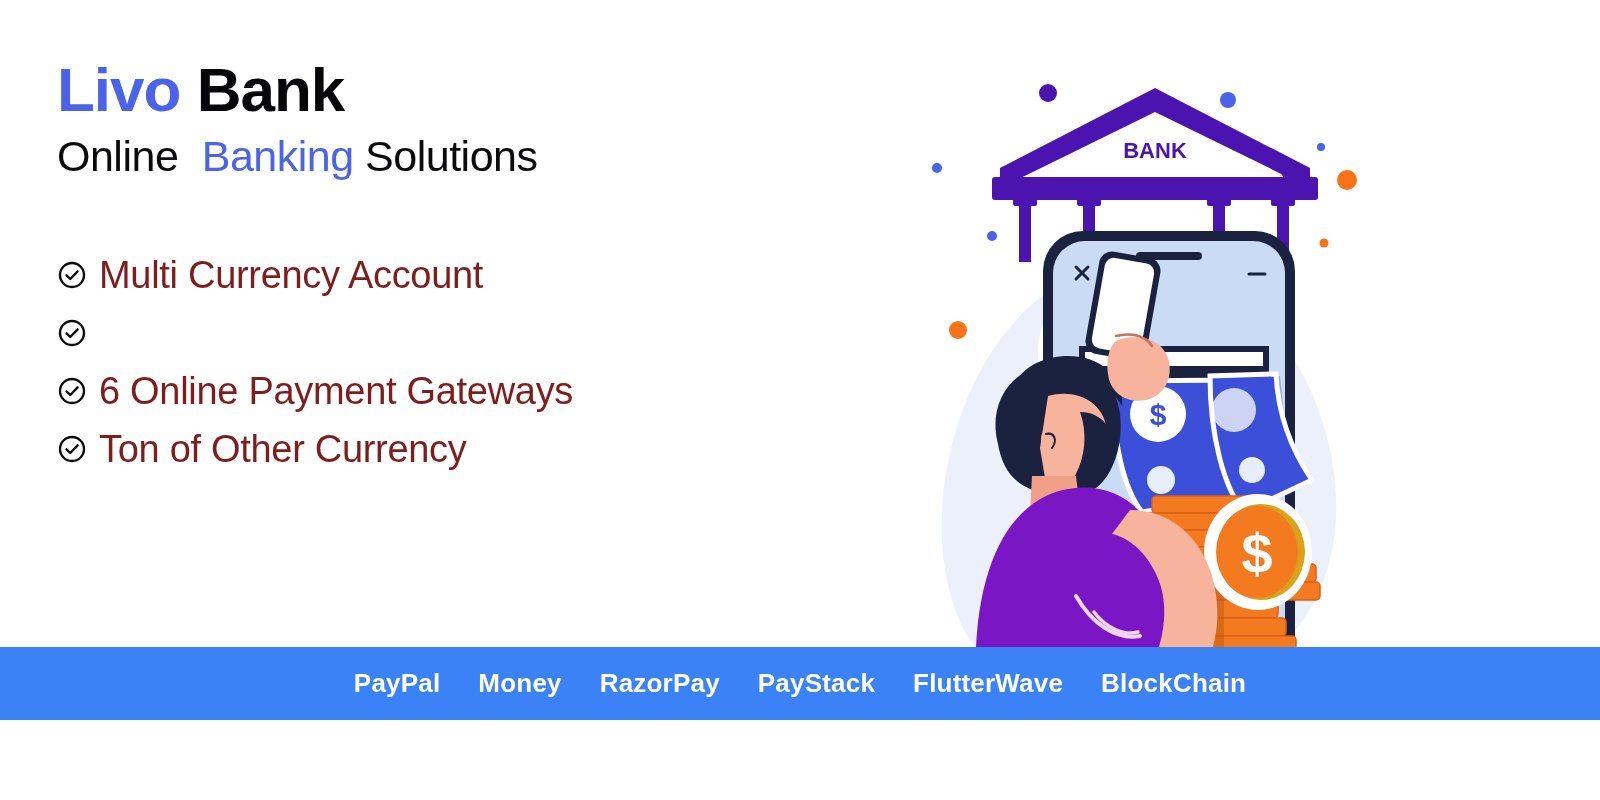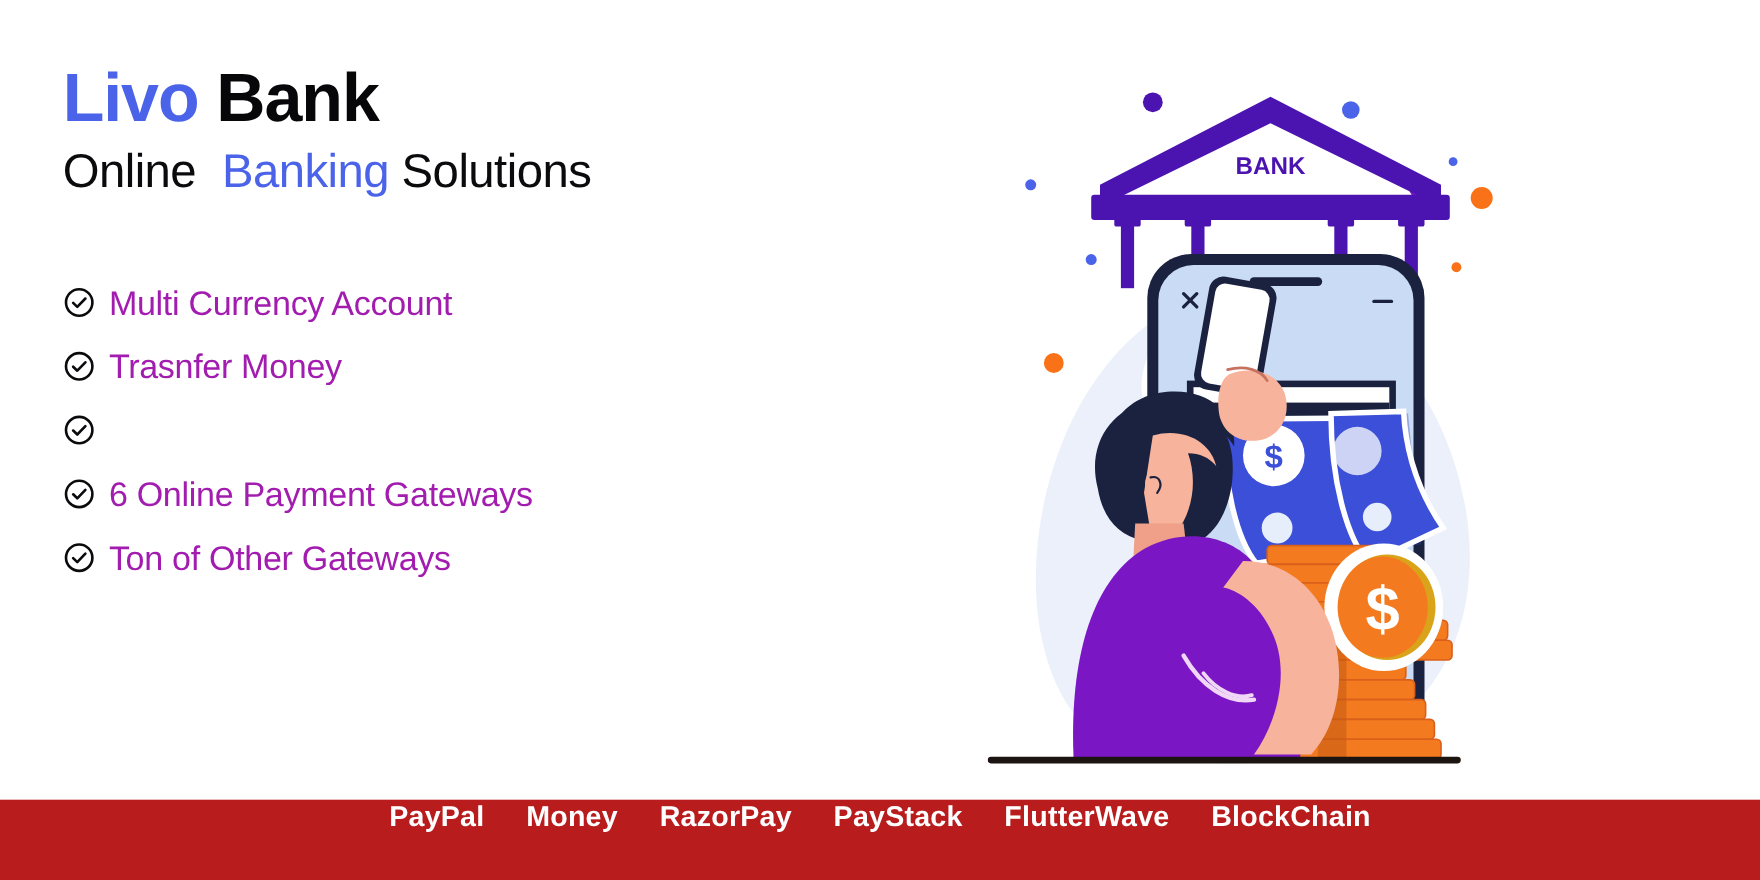--- a/index.html
+++ b/index.html
@@ -3,42 +3,42 @@
 <meta charset="utf-8">
 <style>
   * { margin:0; padding:0; box-sizing:border-box; }
   html, body { width:1600px; height:800px; }
   body {
     font-family:"Liberation Sans", sans-serif;
     background:#ffffff;
     overflow:hidden;
     position:relative;
   }
-  .page { position:relative; width:1600px; height:800px; background:#fff;border-radius:16px; }
+  .page { position:relative; width:1600px; height:720px; background:#fff;border-radius:16px; }
 
   
   .left-col { position:absolute; left:57px; top:55px; width:720px; }
 
   .brand { font-size:62px; font-weight:700; line-height:1.12; letter-spacing:-1px; white-space:nowrap; }
   .brand .brand-accent { color:#4A63E8; }
   .brand .brand-dark { color:#07070A; }
 
   .tagline { font-size:43px; font-weight:400; line-height:1.25; letter-spacing:-0.5px; margin-top:6px; white-space:nowrap; }
   .tagline .tag-dark { color:#0B0B0E; }
   .tagline .tag-accent { color:#4A63E8;margin-left:12px; }
 
   .feature-list { margin-top:62px; }
   .feature-item { display:flex; align-items:center; gap:12px; height:58px; }
   .check-icon { width:30px; height:30px; flex:0 0 30px; display:block; }
-  .feature-label { font-size:31px; color:#a21caf; font-weight:400; letter-spacing:-0.3px; line-height:1; }
+  .feature-label { font-size:38px; color:#7f1d1d; font-weight:400; letter-spacing:-0.3px; line-height:1; }
 
   
   .footer-bar {
     position:absolute; left:0; bottom:0; width:1600px; height:73px;
-    background:#b91c1c; display:flex; align-items:flex-start; justify-content:center; gap:38px;
+    background:#3b82f6; display:flex; align-items:center; justify-content:center; gap:38px;
   }
   .footer-item { color:#ffffff; font-size:26px; font-weight:700; letter-spacing:0.2px; white-space:nowrap; }
 
   
   .illustration { position:absolute; left:880px; top:40px; width:600px; height:670px; }
   .illustration svg { display:block; }
 </style>
 </head>
 <body>
 
@@ -57,27 +57,20 @@
     <div class="feature-list">
 
       <div class="feature-item">
         <svg class="check-icon" viewBox="0 0 24 24">
           <circle cx="12" cy="12" r="9.6" fill="none" stroke="#0B0B0E" stroke-width="1.9"></circle>
           <path d="M7.6 12.3 L10.6 15.2 L16.5 9.1" fill="none" stroke="#0B0B0E" stroke-width="1.9" stroke-linecap="round" stroke-linejoin="round"></path>
         </svg>
         <span class="feature-label">Multi Currency Account</span>
       </div>
 
-      <div class="feature-item">
-        <svg class="check-icon" viewBox="0 0 24 24">
-          <circle cx="12" cy="12" r="9.6" fill="none" stroke="#0B0B0E" stroke-width="1.9"></circle>
-          <path d="M7.6 12.3 L10.6 15.2 L16.5 9.1" fill="none" stroke="#0B0B0E" stroke-width="1.9" stroke-linecap="round" stroke-linejoin="round"></path>
-        </svg>
-        <span class="feature-label">Trasnfer Money</span>
-      </div>
 
       <div class="feature-item">
         <svg class="check-icon" viewBox="0 0 24 24">
           <circle cx="12" cy="12" r="9.6" fill="none" stroke="#0B0B0E" stroke-width="1.9"></circle>
           <path d="M7.6 12.3 L10.6 15.2 L16.5 9.1" fill="none" stroke="#0B0B0E" stroke-width="1.9" stroke-linecap="round" stroke-linejoin="round"></path>
         </svg>
       </div>
 
       <div class="feature-item">
         <svg class="check-icon" viewBox="0 0 24 24">
@@ -87,21 +80,21 @@
         <span class="feature-label">6 Online Payment Gateways</span>
       </div>
 
 
 
       <div class="feature-item">
         <svg class="check-icon" viewBox="0 0 24 24">
           <circle cx="12" cy="12" r="9.6" fill="none" stroke="#0B0B0E" stroke-width="1.9"></circle>
           <path d="M7.6 12.3 L10.6 15.2 L16.5 9.1" fill="none" stroke="#0B0B0E" stroke-width="1.9" stroke-linecap="round" stroke-linejoin="round"></path>
         </svg>
-        <span class="feature-label">Ton of Other Gateways</span>
+        <span class="feature-label">Ton of Other Currency</span>
       </div>
 
     </div>
   </div>
 
   <div class="illustration">
     <svg width="600" height="670" viewBox="0 0 600 670" xmlns="http://www.w3.org/2000/svg">
 
       <g>
         <path d="M120 300 C60 380 40 520 90 600 C130 660 260 665 340 640 C430 612 470 520 452 420 C436 330 380 250 300 230 C220 210 160 245 120 300 Z" fill="#EBF0FA"></path>

